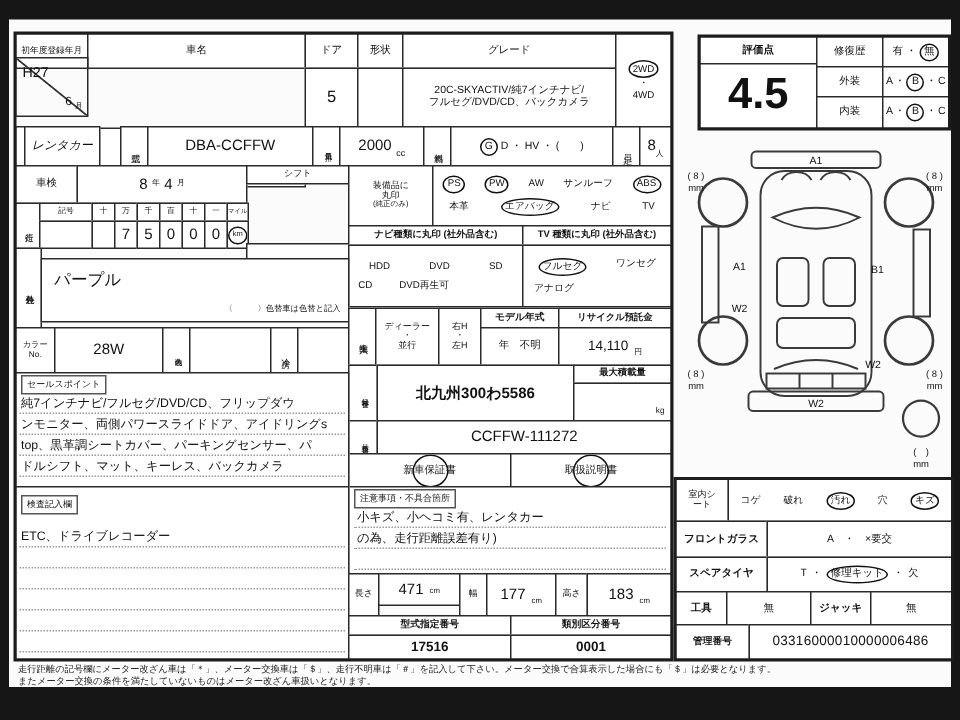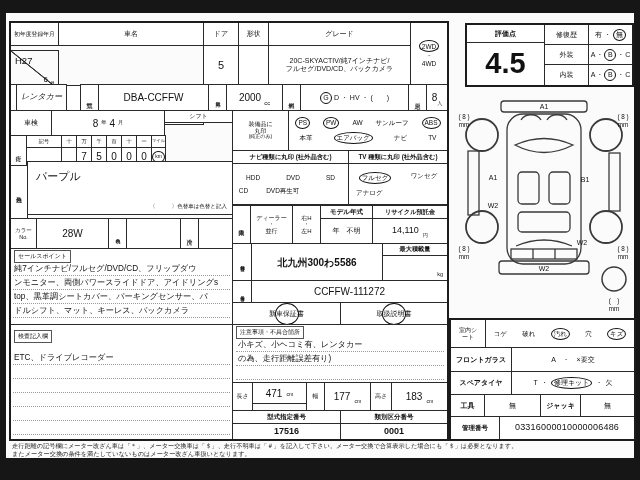--- a/index.html
+++ b/index.html
@@ -32,21 +32,21 @@
 <body>
 
 <div id="sheet"></div>
 
 <div class="c lab" style="left:10px;top:22px;width:49px;height:24px;font-size:5.8px;">初年度登録年月</div>
 <div class="c lab" style="left:58px;top:22px;width:146px;height:24px;">車名</div>
 <div class="c lab" style="left:203px;top:22px;width:36px;height:24px;">ドア</div>
 <div class="c lab" style="left:238px;top:22px;width:31px;height:24px;">形状</div>
 <div class="c lab" style="left:268px;top:22px;width:143px;height:24px;">グレード</div>
 
-<div class="c diag" style="left:10px;top:50px;width:49px;height:40px;">
+<div class="c diag" style="left:10px;top:38px;width:49px;height:40px;">
   <span style="position:absolute;left:4px;top:5px;font-size:9.5px;">H27</span>
   <span style="position:absolute;right:10px;bottom:4px;font-size:8px;">6</span>
   <span style="position:absolute;right:3px;bottom:3px;font-size:5px;">月</span>
 </div>
 <div class="c t13" style="left:58px;top:45px;width:146px;height:40px;">ビアンテ</div>
 <div class="c t11" style="left:203px;top:45px;width:36px;height:40px;">5</div>
 <div class="c" style="left:238px;top:45px;width:31px;height:40px;"></div>
 <div class="c col" style="left:268px;top:45px;width:143px;height:40px;font-size:7px;">
   <span>20C-SKYACTIV/純7インチナビ/</span>
   <span>フルセグ/DVD/CD、バックカメラ</span>
@@ -147,21 +147,21 @@
   <div style="display:flex;width:100%;justify-content:space-around;font-size:6.5px;">
     <span class="circ">フルセグ</span>
     <span>ワンセグ</span>
   </div>
   <div style="display:flex;width:100%;justify-content:flex-start;padding-left:14px;font-size:6.5px;margin-top:5px;">
     <span>アナログ</span>
   </div>
 </div>
 
 <div class="c vlab" style="left:10px;top:165px;width:18px;height:54px;">外装色</div>
-<div class="c" style="left:27px;top:161px;width:206px;height:54px;padding-left:44px;">
+<div class="c" style="left:27px;top:172px;width:206px;height:43px;padding-left:44px;">
   <span style="position:absolute;left:8px;top:8px;font-size:11px;">パープル</span>
   <span style="position:absolute;right:5px;bottom:5px;font-size:5.5px;">〈　　　〉色替車は色替と記入</span>
 </div>
 
 <div class="c col" style="left:10px;top:218px;width:27px;height:31px;font-size:5.5px;">
   <span>カラー</span>
   <span>No.</span>
 </div>
 <div class="c t10" style="left:36px;top:218px;width:73px;height:31px;">28W</div>
 <div class="c vlab" style="left:108px;top:218px;width:19px;height:31px;font-size:5px;">内装色</div>

